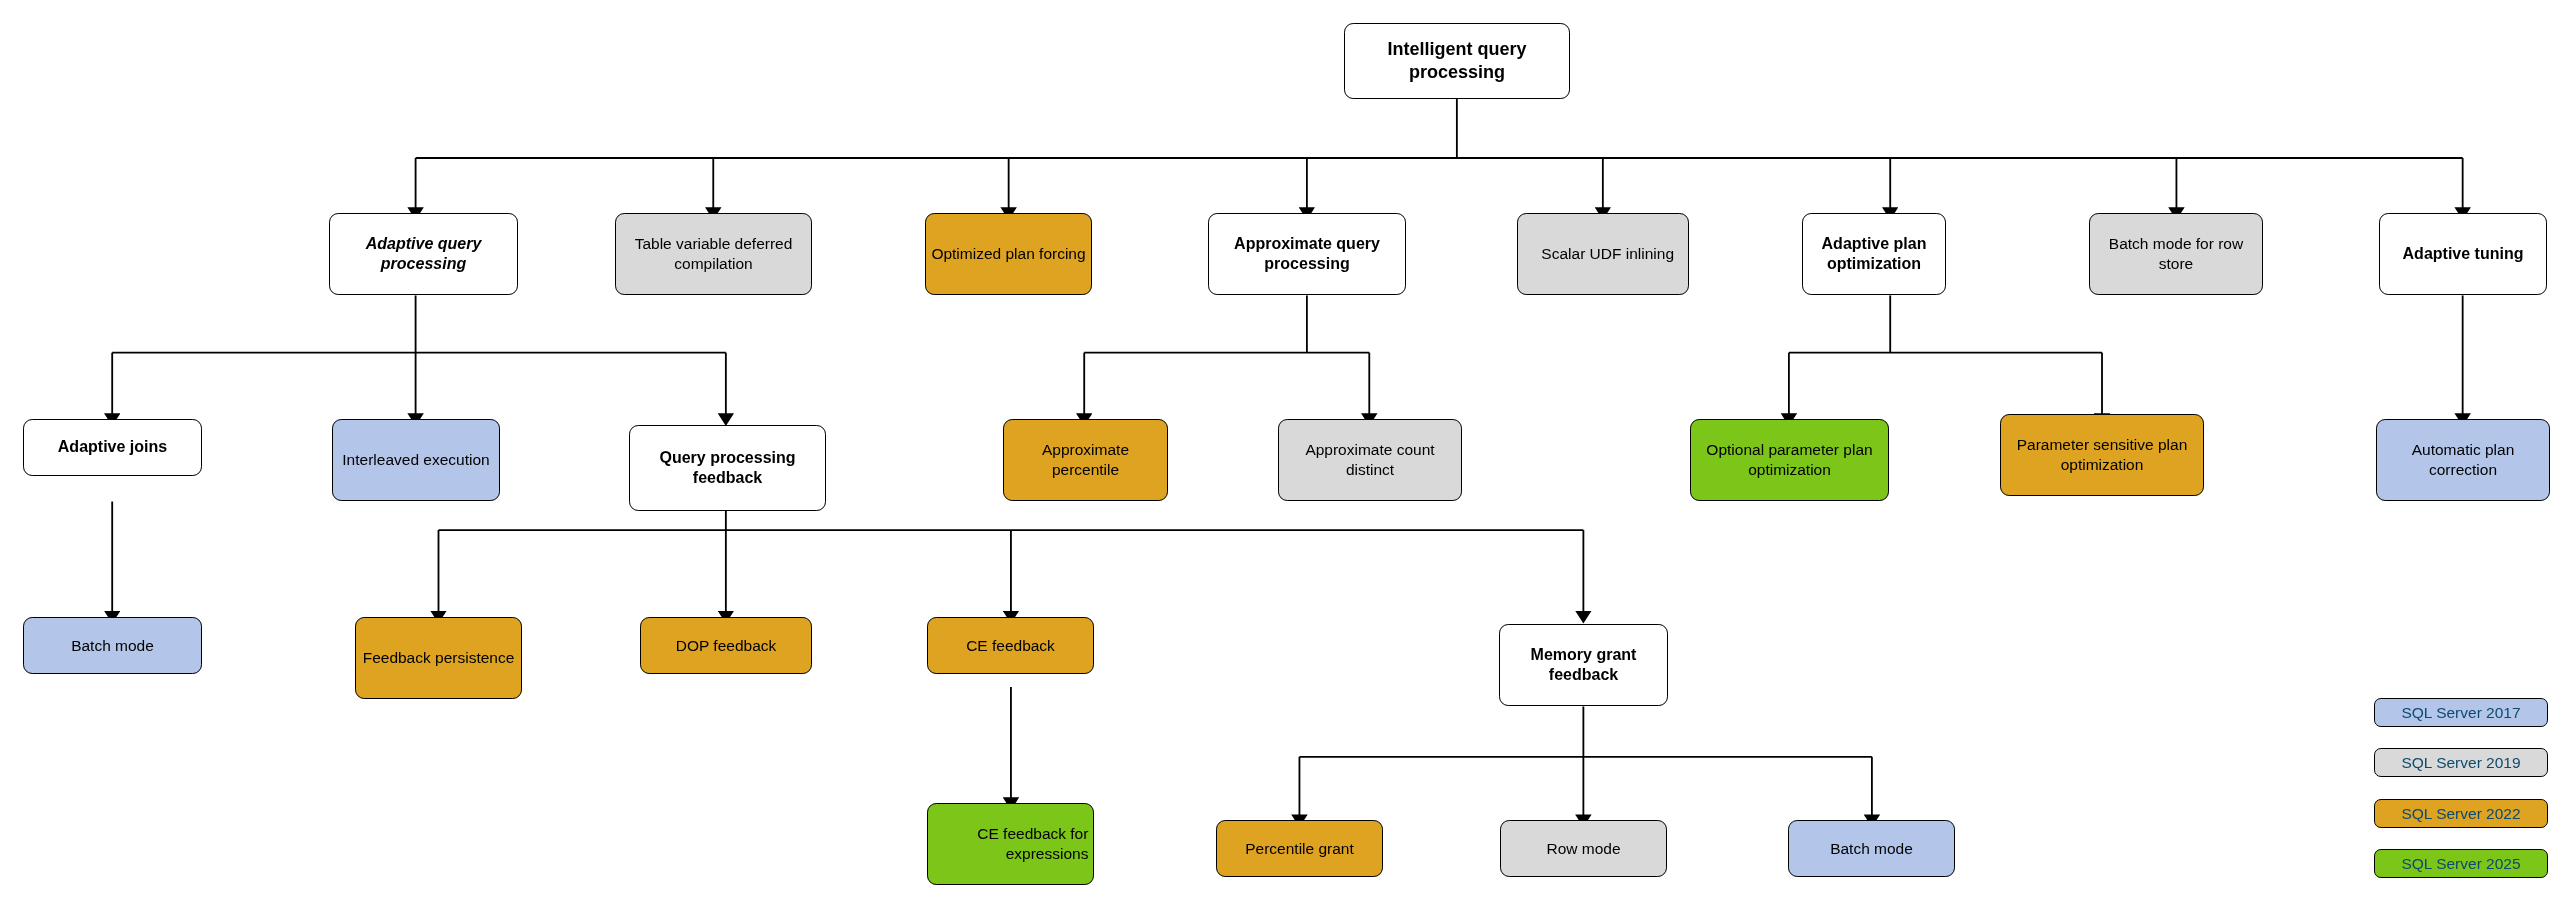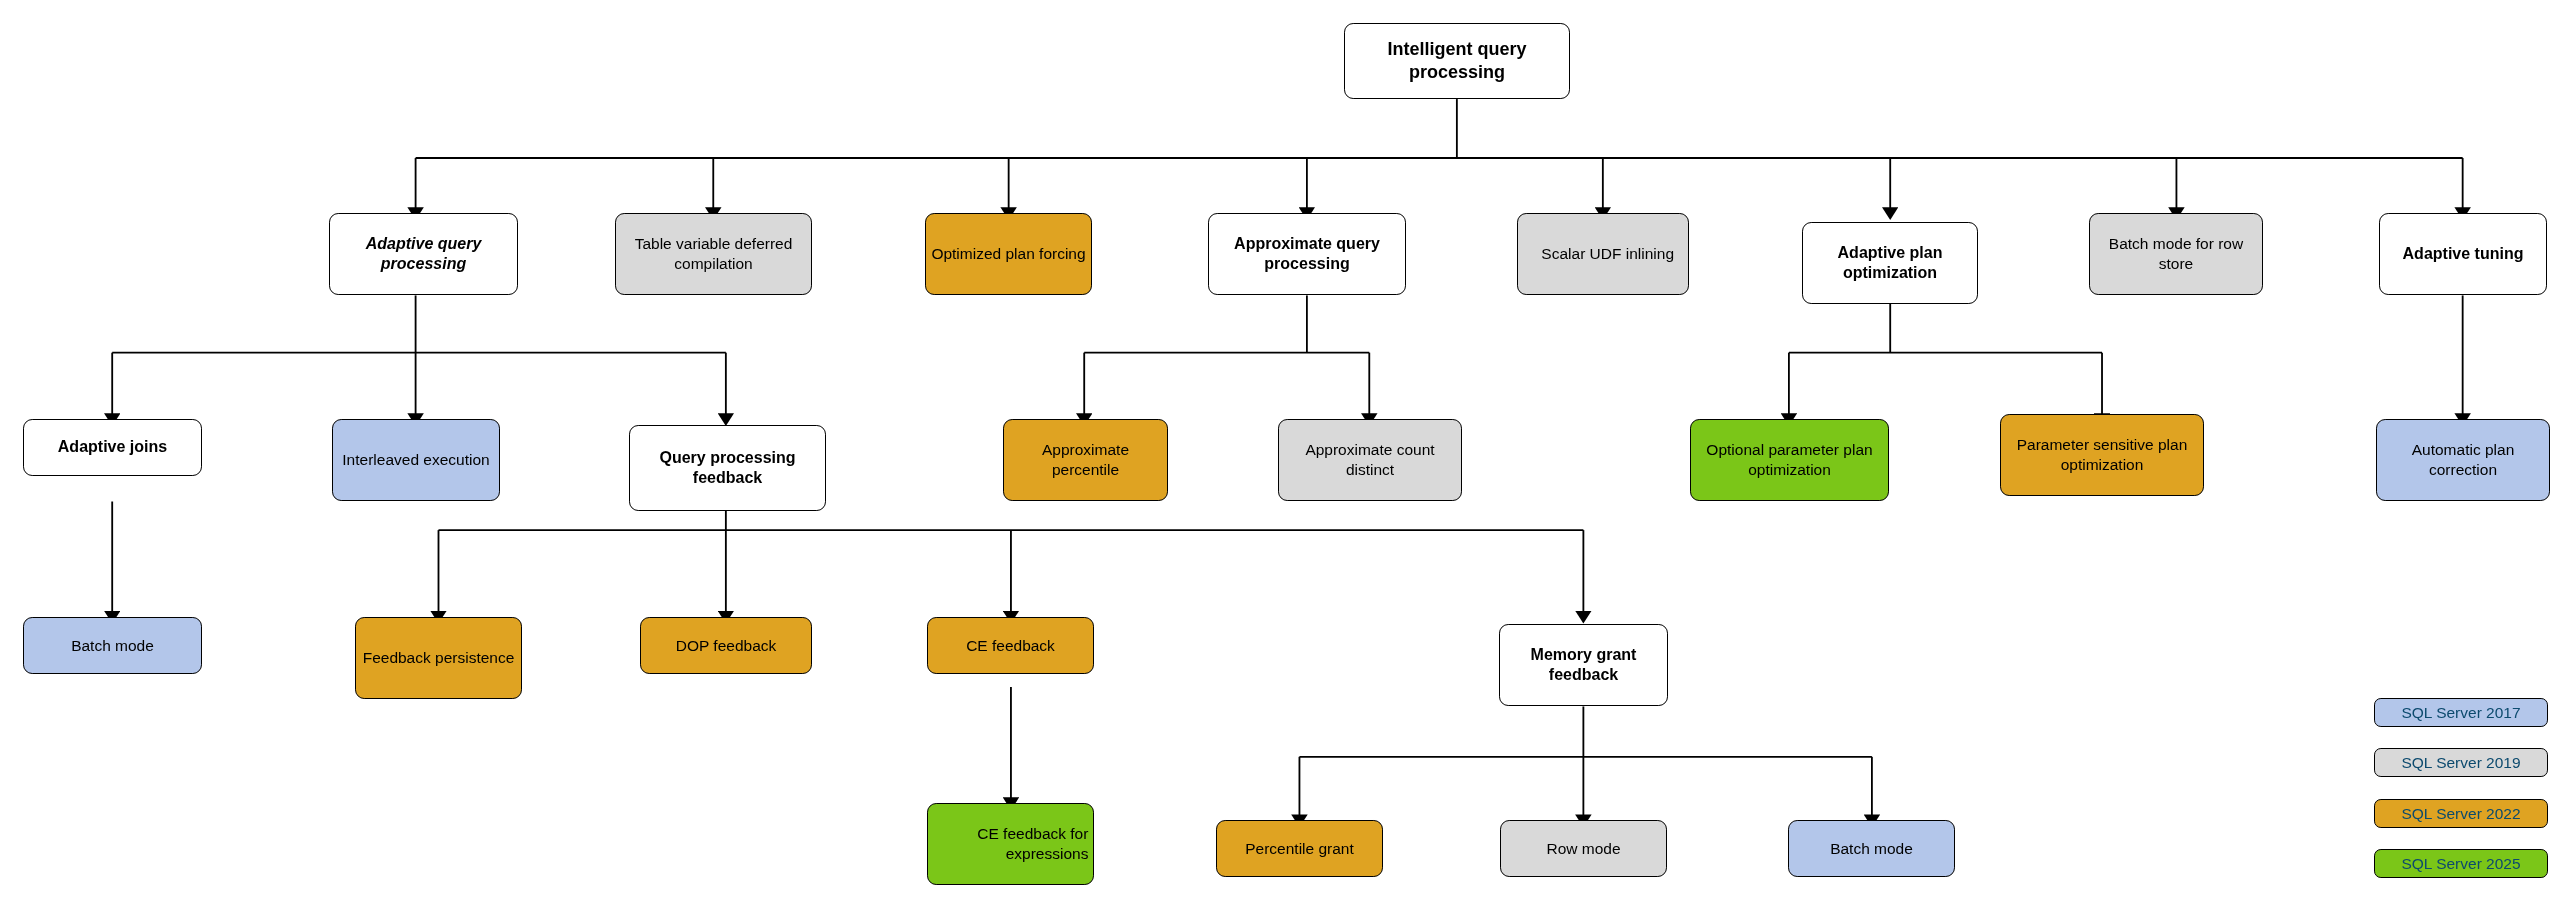--- a/index.html
+++ b/index.html
@@ -124,21 +124,21 @@
   </div>
   <div class="node fill-gold" style="left:925px;top:213px;width:167px;height:82px;font-size:15.5px;">
     <span>Optimized plan forcing</span>
   </div>
   <div class="node fill-white bold" style="left:1208px;top:213px;width:198px;height:82px;font-size:16px;align-items:center;">
     <span>Approximate query processing</span>
   </div>
   <div class="node fill-gray" style="left:1517px;top:213px;width:172px;height:82px;font-size:15.5px;padding-left:14px;">
     <span>Scalar UDF inlining</span>
   </div>
-  <div class="node fill-white bold" style="left:1802px;top:213px;width:176px;height:82px;font-size:16px;margin-top:9px;">
+  <div class="node fill-white bold" style="left:1802px;top:213px;width:144px;height:82px;font-size:16px;">
     <span>Adaptive plan optimization</span>
   </div>
   <div class="node fill-gray" style="left:2089px;top:213px;width:174px;height:82px;font-size:15.5px;">
     <span>Batch mode for row store</span>
   </div>
   <div class="node fill-white bold" style="left:2379px;top:213px;width:168px;height:82px;font-size:16px;">
     <span>Adaptive tuning</span>
   </div>
 
   <div class="node fill-white bold" style="left:23px;top:419px;width:179px;height:57px;font-size:16px;">

